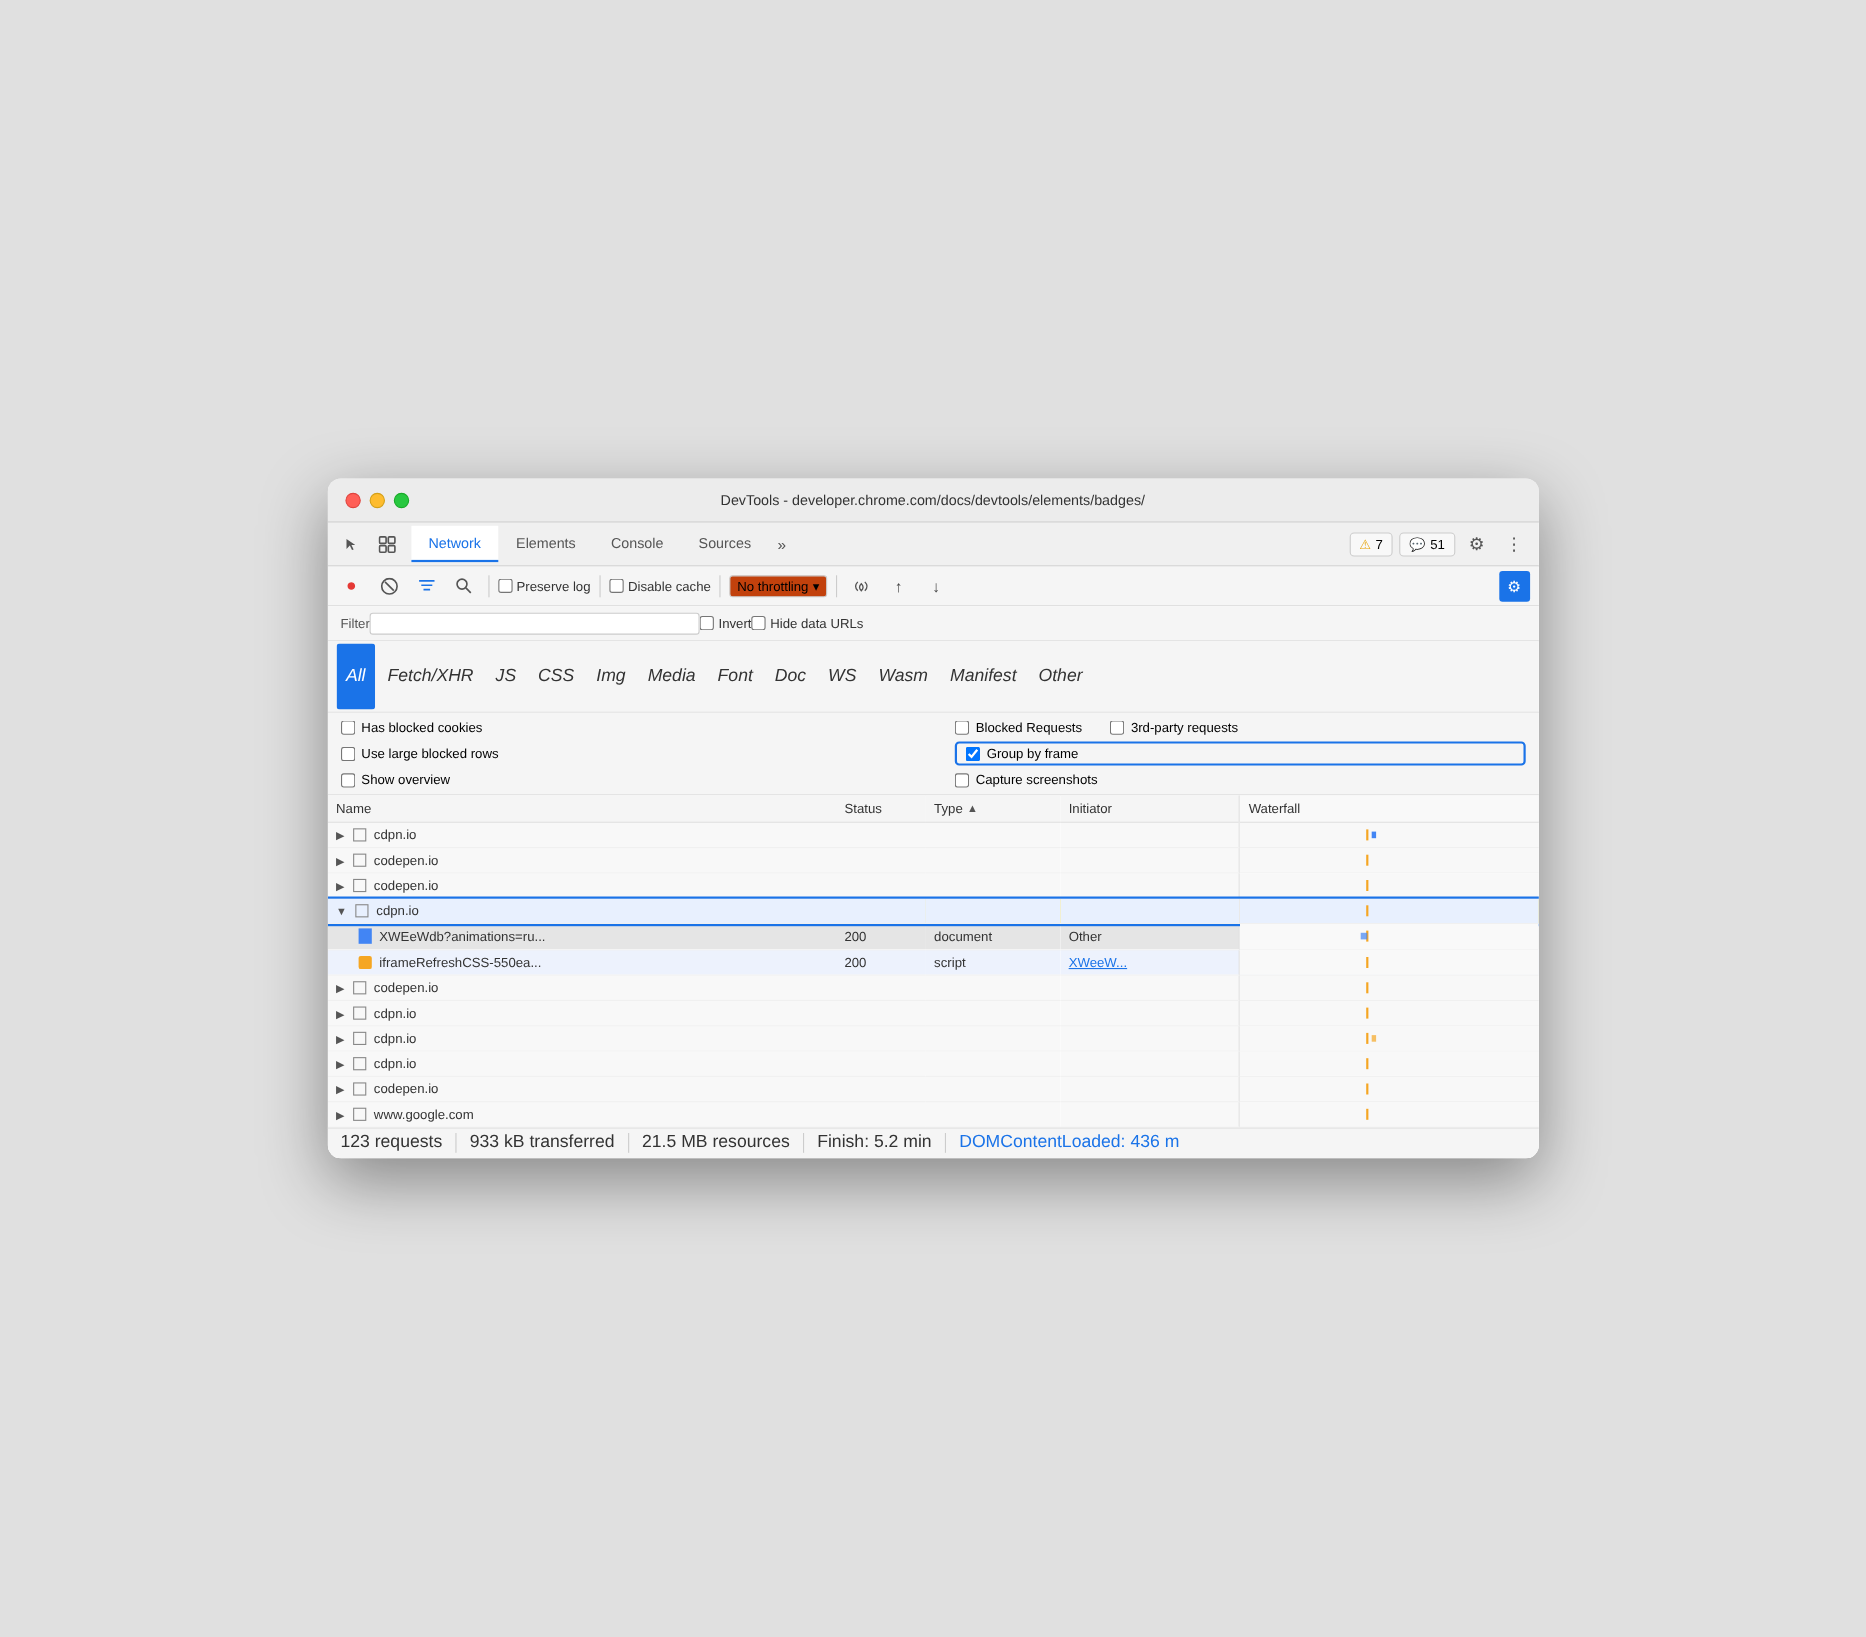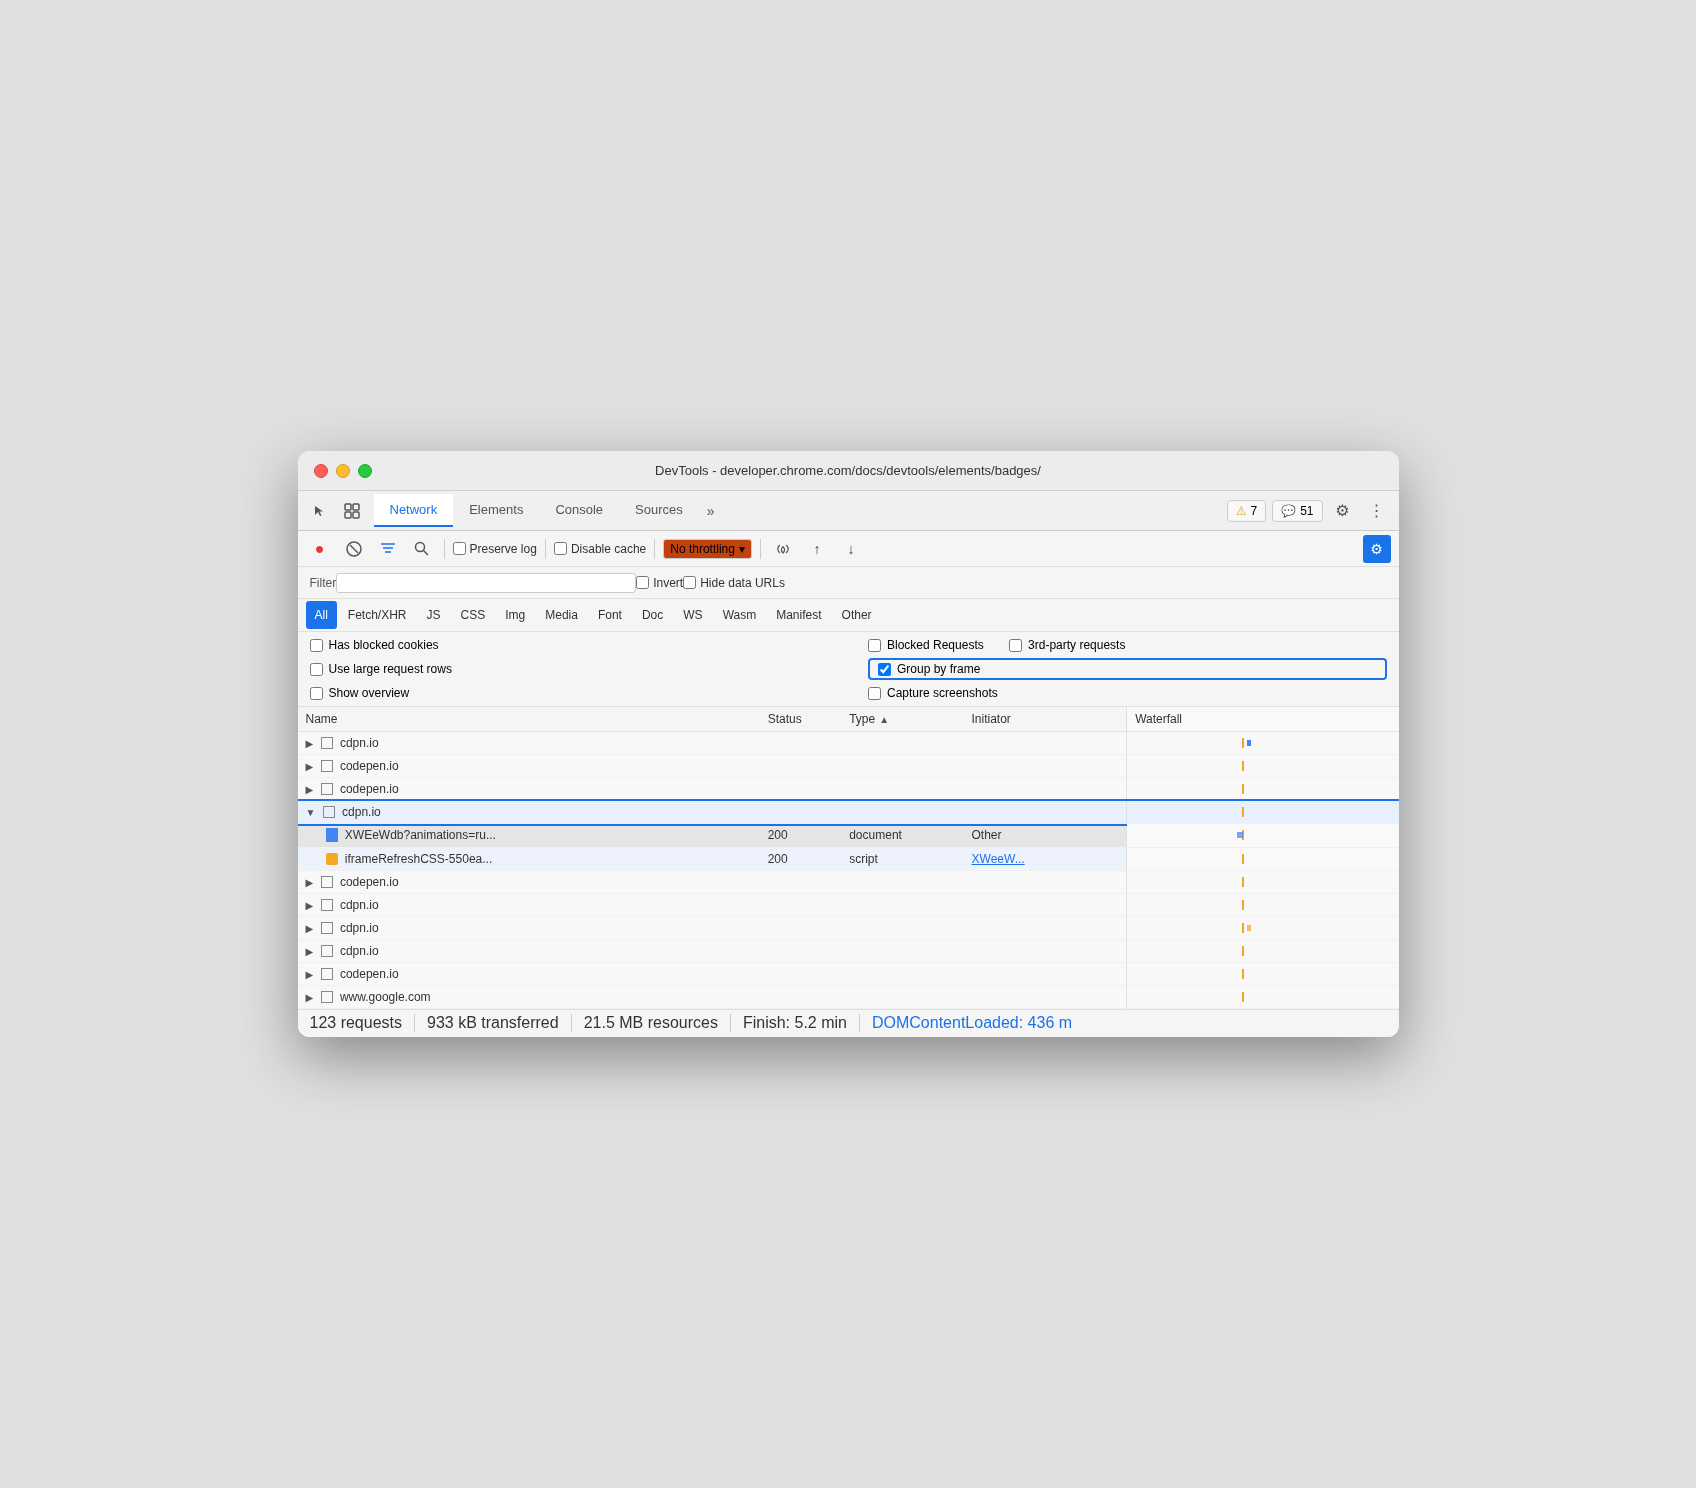--- a/index.html
+++ b/index.html
@@ -207,26 +207,27 @@
       background: #f5f5f5;
       border-bottom: 1px solid #e0e0e0;
       display: flex;
       align-items: center;
       padding: 2px 8px;
       gap: 2px;
       flex-wrap: wrap;
       min-height: 30px;
     }
     .type-btn {
-      padding: 6px 8px;
-      font-size: 12px;
+      padding: 20px 8px;
+      font-size: 16px;
       cursor: pointer;
       border-radius: 3px;
       color: #333;
       border: 1px solid transparent;
+      font-style: italic;
     }
     .type-btn.active {
       background: #1a73e8;
       color: #fff;
     }
     .group-by-frame-box {
       border: 2px solid #1a73e8;
       border-radius: 4px;
       padding: 2px 8px;
       display: flex;
@@ -515,21 +516,21 @@
     </div>
     <div style="display:flex;align-items:center;gap:6px;font-size:12px;cursor:pointer;">
       <input type="checkbox" style="">
       <span>Blocked Requests</span>
       &nbsp;&nbsp;&nbsp;&nbsp;
       <input type="checkbox" style="">
       <span>3rd-party requests</span>
     </div>
     <div style="display:flex;align-items:center;gap:6px;font-size:12px;cursor:pointer;">
       <input type="checkbox" style="">
-      <span>Use large request rows</span>
+      <span>Use large blocked rows</span>
     </div>
     <div style="display:flex;align-items:center;gap:6px;font-size:12px;" class="group-by-frame-box">
       <input type="checkbox" checked="" style="">
       <span>Group by frame</span>
     </div>
     <div style="display:flex;align-items:center;gap:6px;font-size:12px;cursor:pointer;">
       <input type="checkbox" style="">
       <span>Show overview</span>
     </div>
     <div style="display:flex;align-items:center;gap:6px;font-size:12px;cursor:pointer;">

